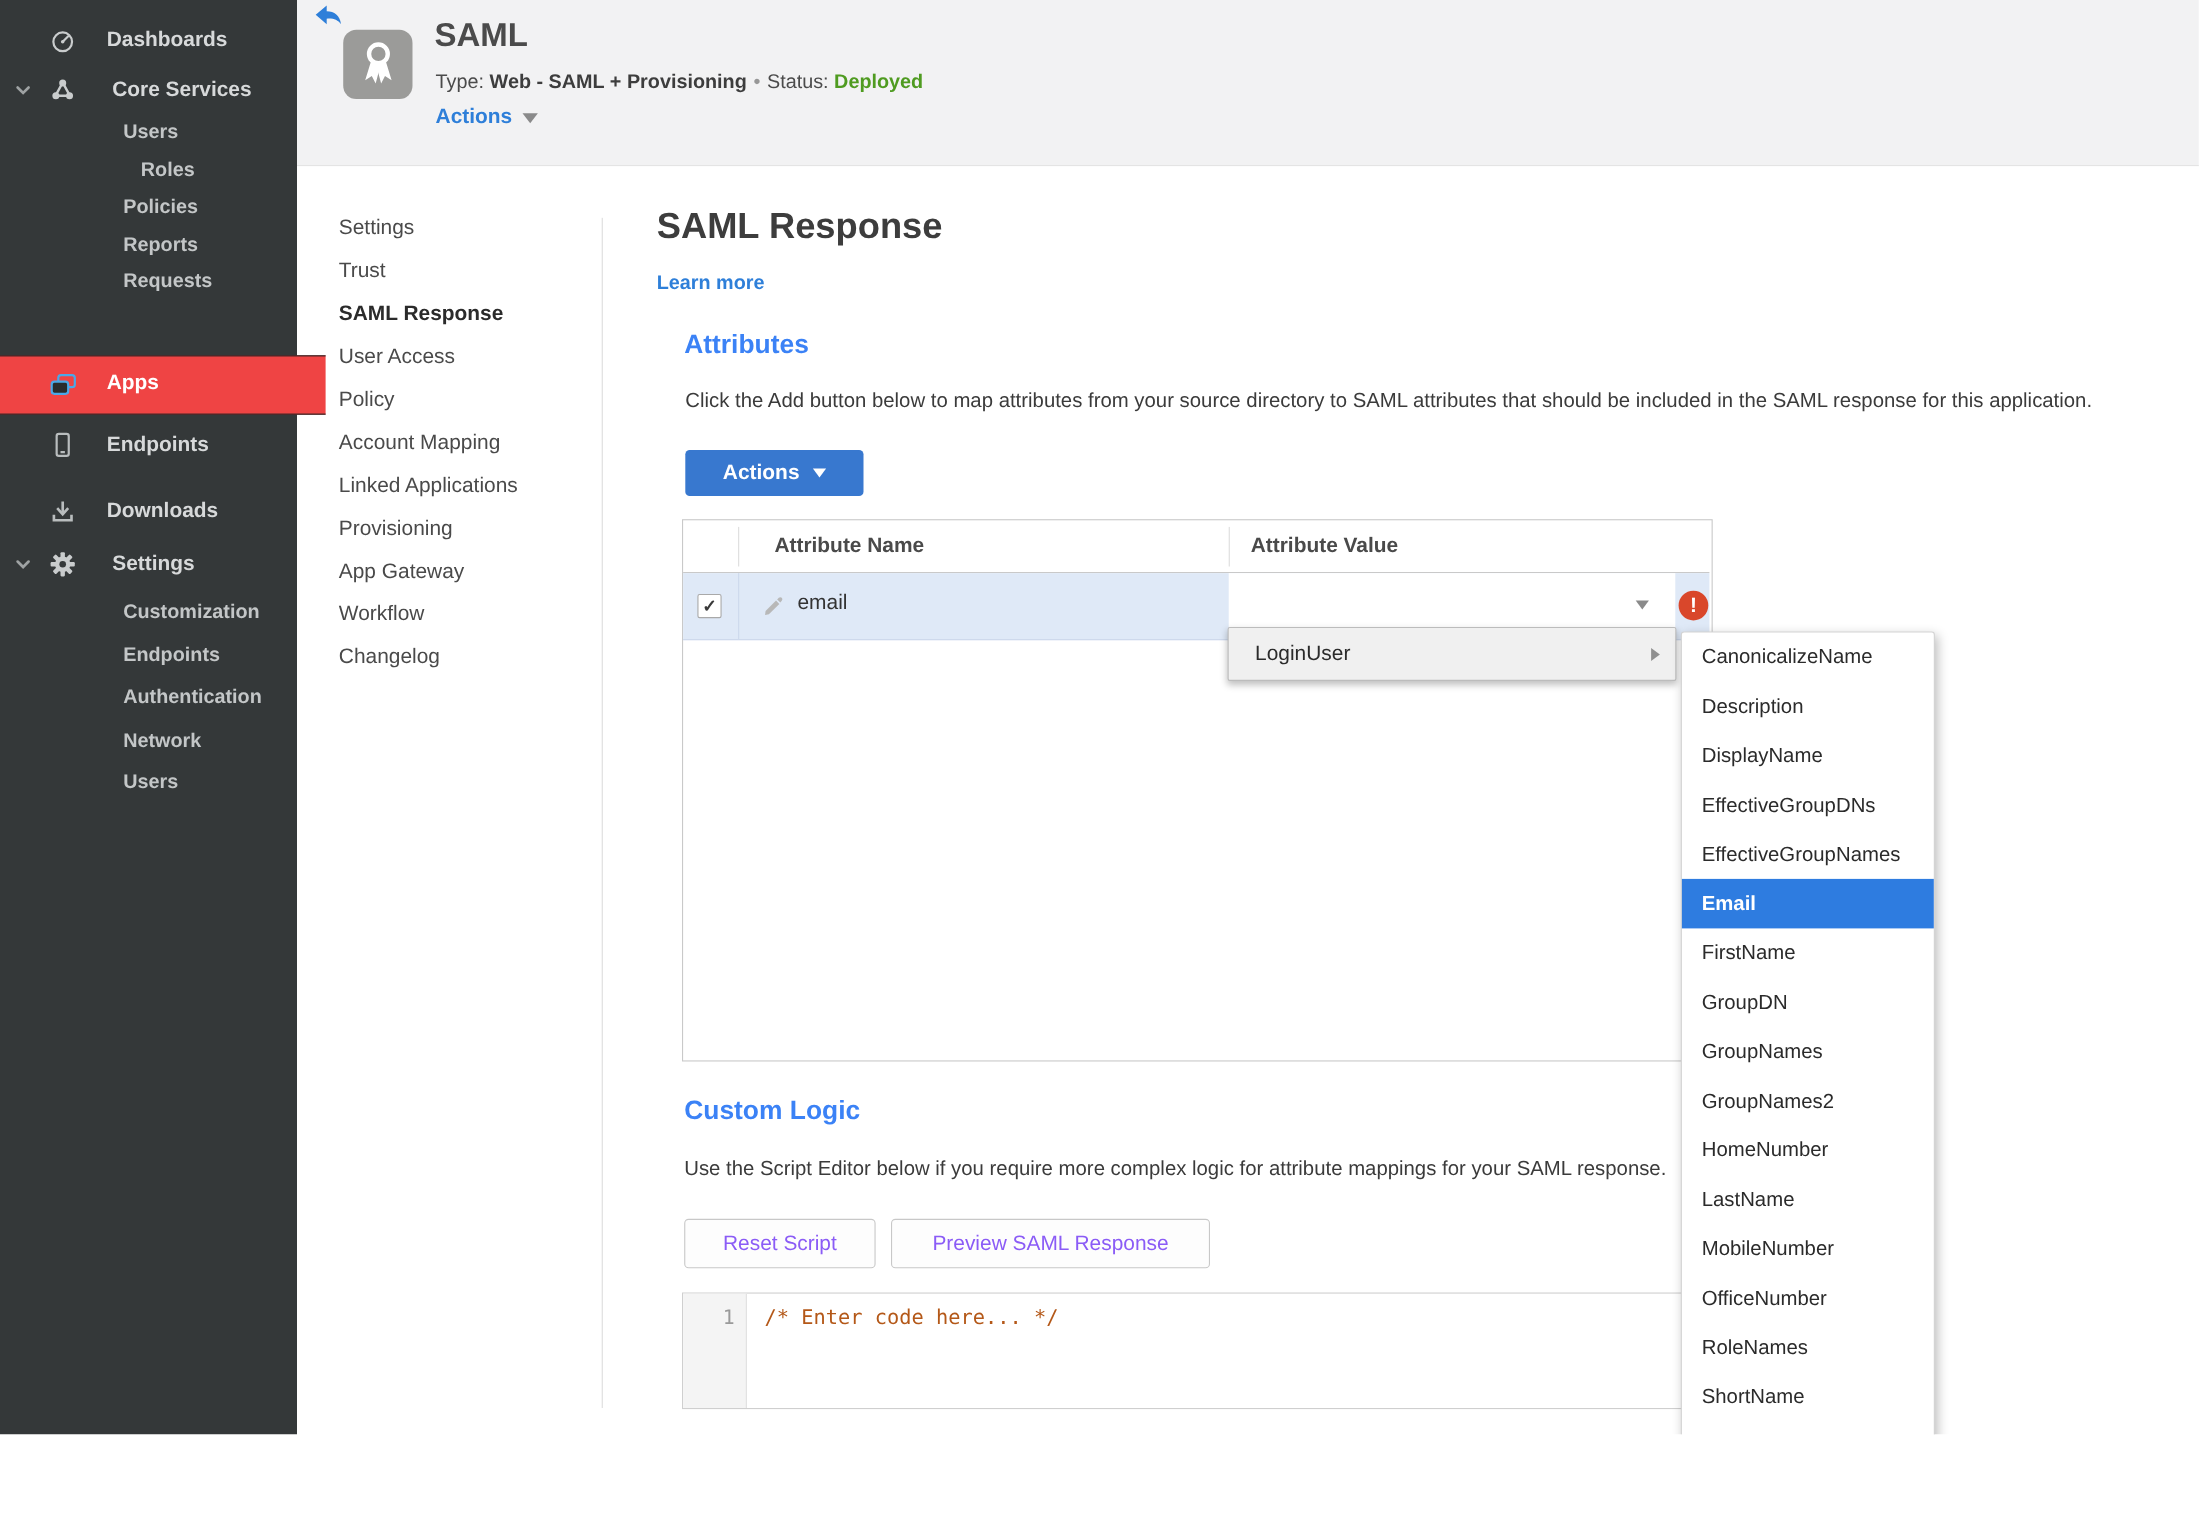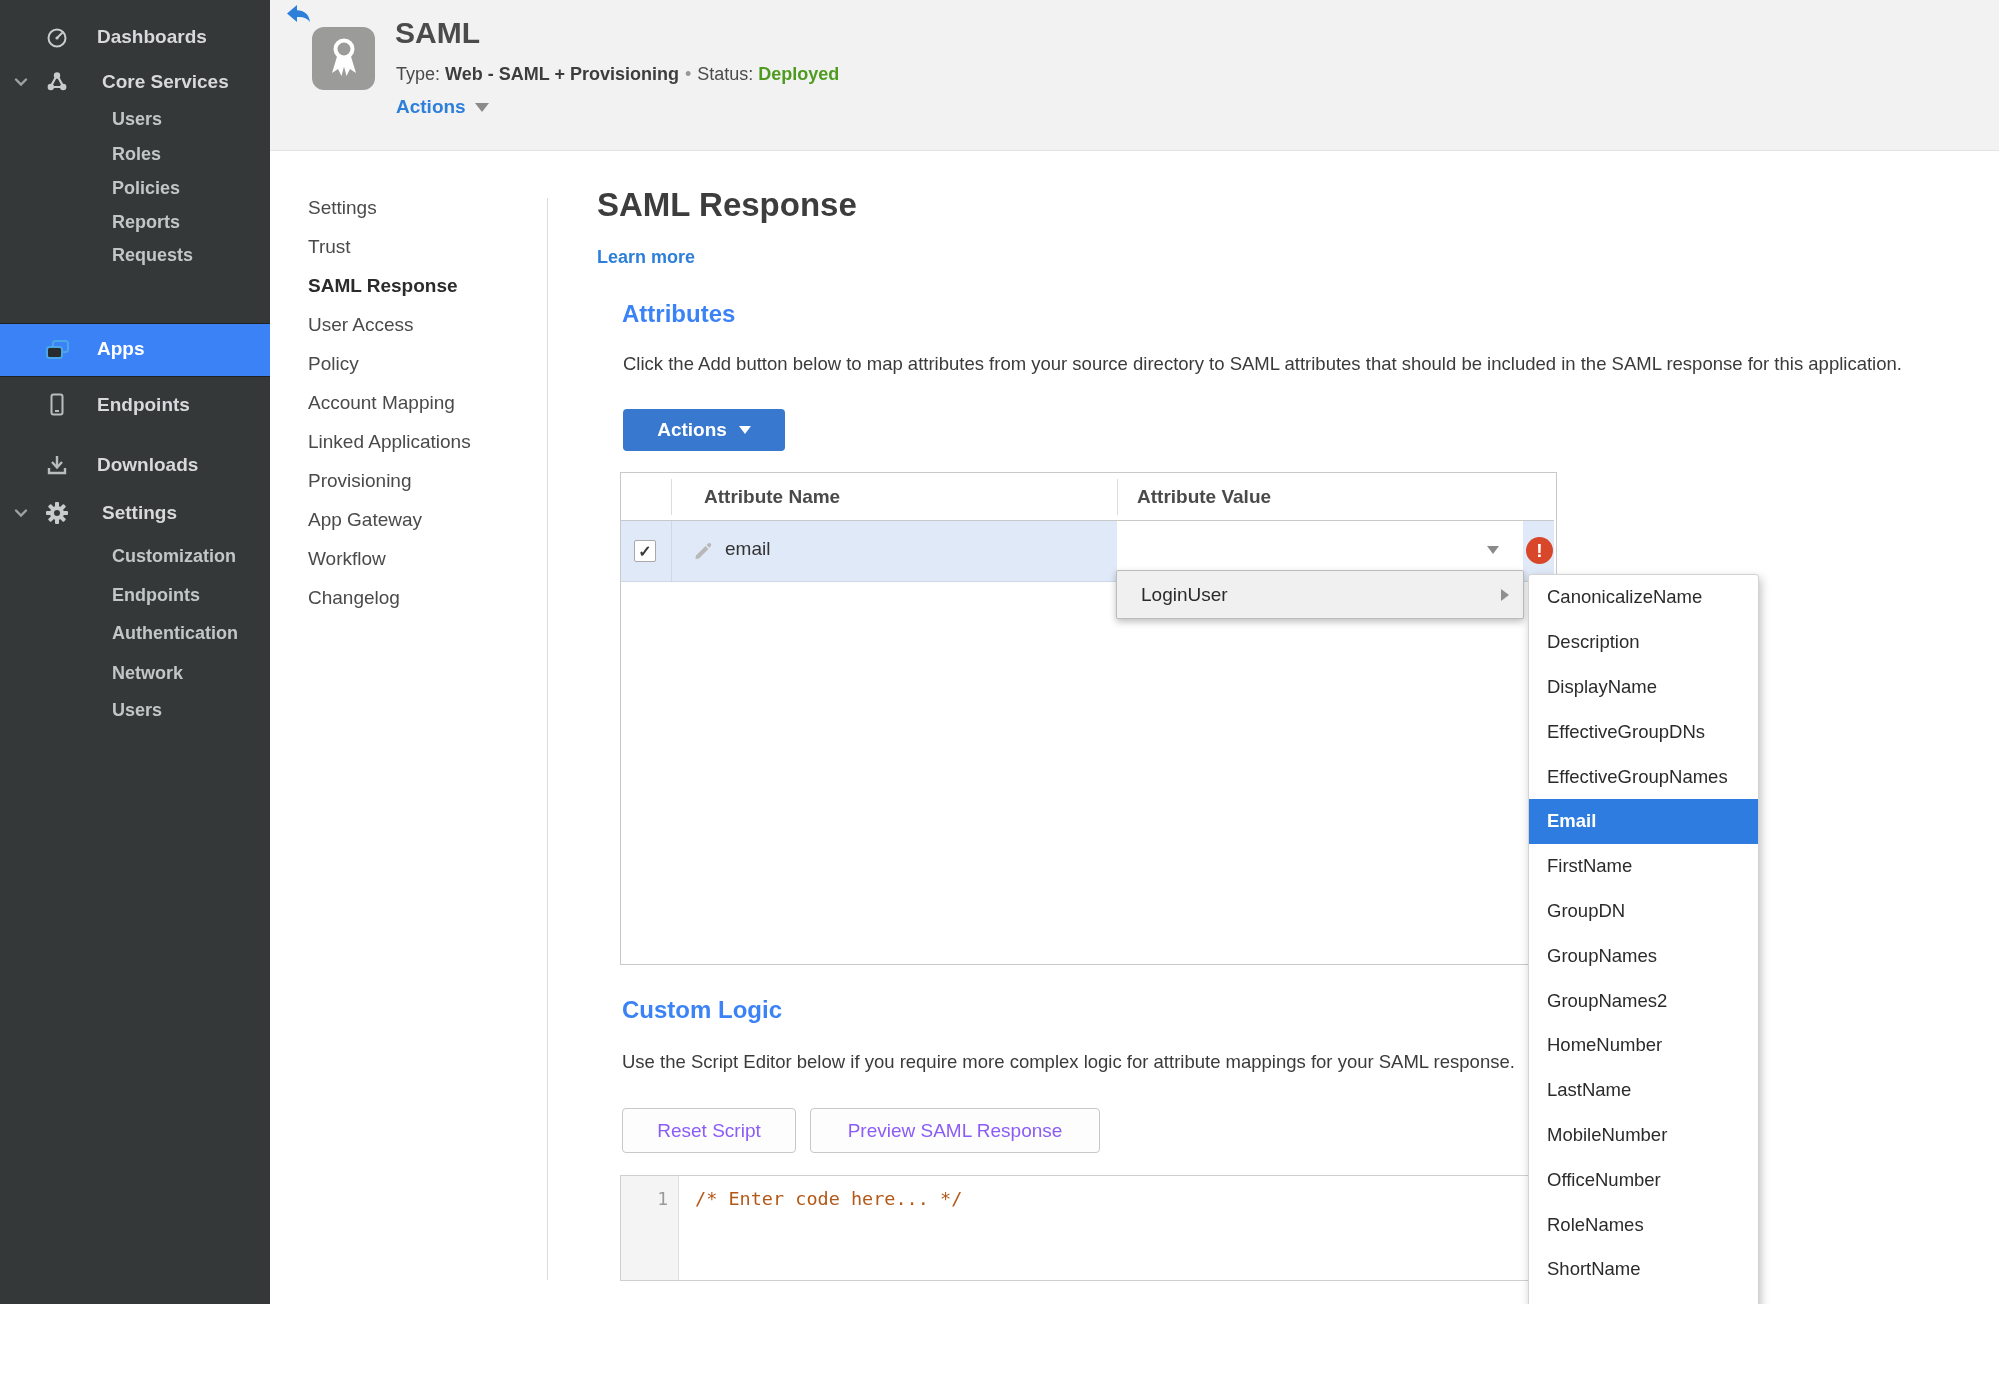--- a/index.html
+++ b/index.html
@@ -7,22 +7,22 @@
         font-family:"Liberation Sans",sans-serif;background:#ffffff;}
   .abs{position:absolute;}
 
   
   #sidebar{left:0;top:0;width:270px;height:1388px;background:#343839;}
   .side-row{position:absolute;left:0;width:270px;height:38px;display:flex;align-items:center;cursor:pointer;}
   .side-row .chev{position:absolute;left:12px;width:18px;height:18px;}
   .side-row .ico{position:absolute;left:44px;width:26px;height:26px;display:flex;align-items:center;justify-content:center;}
   .side-label{position:absolute;left:97px;font-size:19px;font-weight:600;color:#d7d9da;white-space:nowrap;}
   .side-sub{position:absolute;left:112px;font-size:18px;font-weight:600;color:#c3c6c7;white-space:nowrap;cursor:pointer;}
-  #apps-row{position:absolute;left:0;top:323px;width:270px;height:52px;background:#3b82f6;
-            border-top:1px solid #1f2122;border-bottom:1px solid #1f2122;cursor:pointer;}
+  #apps-row{position:absolute;left:0;top:323px;width:270px;height:52px;background:#ef4444;
+            border-top:1px solid #1f2122;border-bottom:1px solid #1f2122;cursor:pointer;padding-left:26px;}
   #apps-row .side-label{color:#ffffff;font-weight:700;top:14px;}
 
   
   #header{left:270px;top:0;width:1729px;height:150px;background:#f2f2f3;border-bottom:1px solid #e4e4e4;}
   #app-badge{left:42px;top:27px;width:63px;height:63px;background:#9b9b99;border-radius:12px;
              display:flex;align-items:center;justify-content:center;}
   #hdr-title{left:125px;top:16px;font-size:30px;font-weight:700;color:#4b4b4b;}
   #hdr-meta{left:126px;top:64px;font-size:18px;color:#4b4b4b;white-space:nowrap;}
   #hdr-meta b{color:#3d3d3d;}
   .dot-sep{color:#979797;padding:0 6px;}
@@ -124,21 +124,21 @@
             <path d="M13 6 L6.5 18 L19.5 18 Z" fill="none" stroke="#c9cccd" stroke-width="2.2" stroke-linejoin="round"></path>
             <circle cx="13" cy="6.5" r="3.2" fill="#c9cccd"></circle>
             <circle cx="6.8" cy="18" r="3.2" fill="#c9cccd"></circle>
             <circle cx="19.2" cy="18" r="3.2" fill="#c9cccd"></circle>
           </svg>
       </span>
       <span class="side-label" style="left:102px;">Core Services</span>
     </div>
 
     <span class="side-sub" style="top:109px;">Users</span>
-    <span class="side-sub" style="top:144px;">Roles</span>
+    <span class="side-sub" style="top:144px;margin-left:16px;">Roles</span>
     <span class="side-sub" style="top:178px;">Policies</span>
     <span class="side-sub" style="top:212px;">Reports</span>
     <span class="side-sub" style="top:245px;">Requests</span>
 
     <div id="apps-row">
       <span class="ico" style="position:absolute;left:44px;top:13px;">
         <svg width="27" height="26" viewBox="0 0 27 26">
             <rect x="9" y="4" width="15" height="11" rx="2.5" fill="none" stroke="#4aa8e8" stroke-width="2"></rect>
             <rect x="3" y="10" width="15" height="11" rx="2.5" fill="#292c2d" stroke="#4aa8e8" stroke-width="2"></rect>
           </svg>

